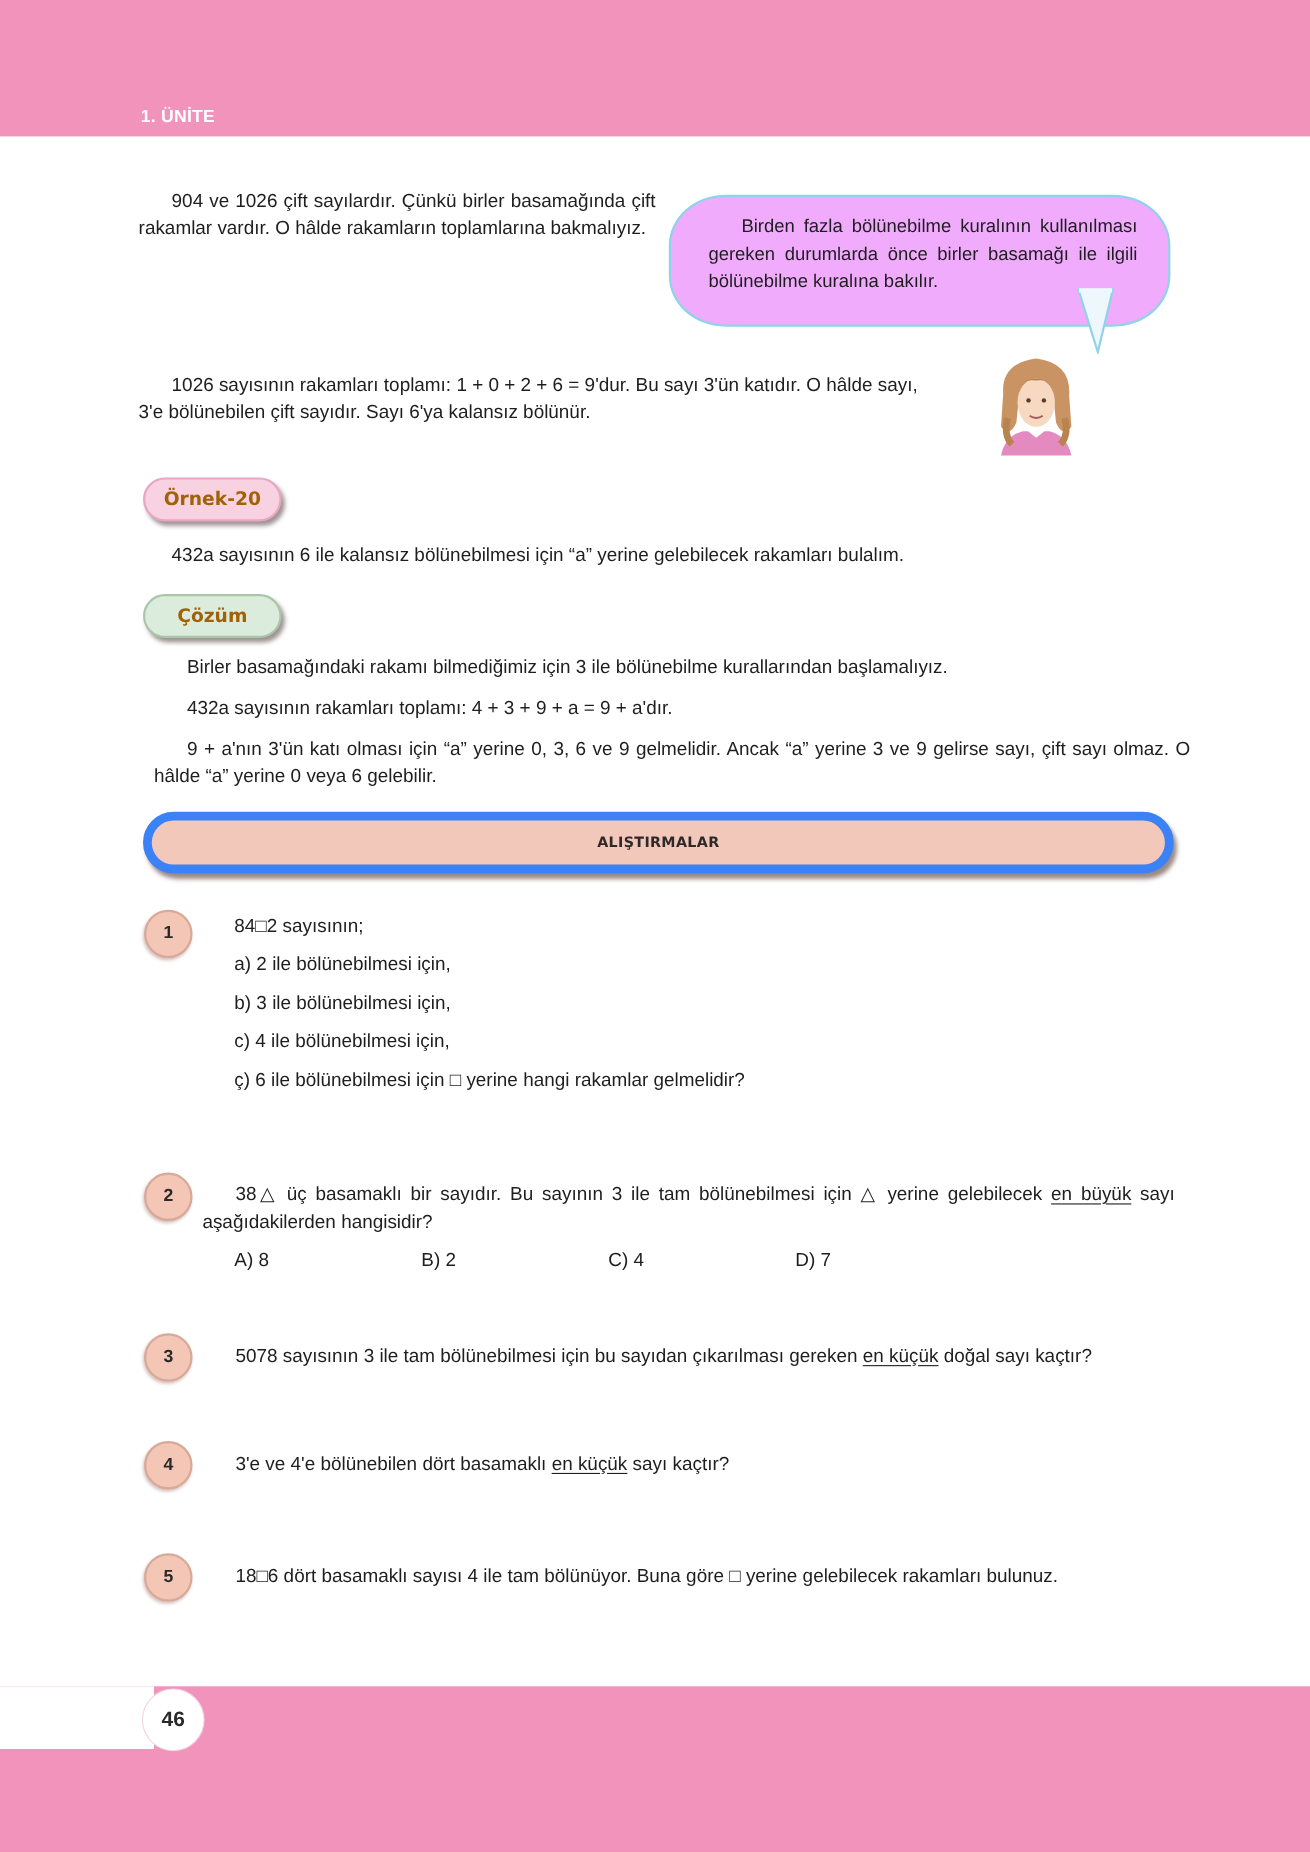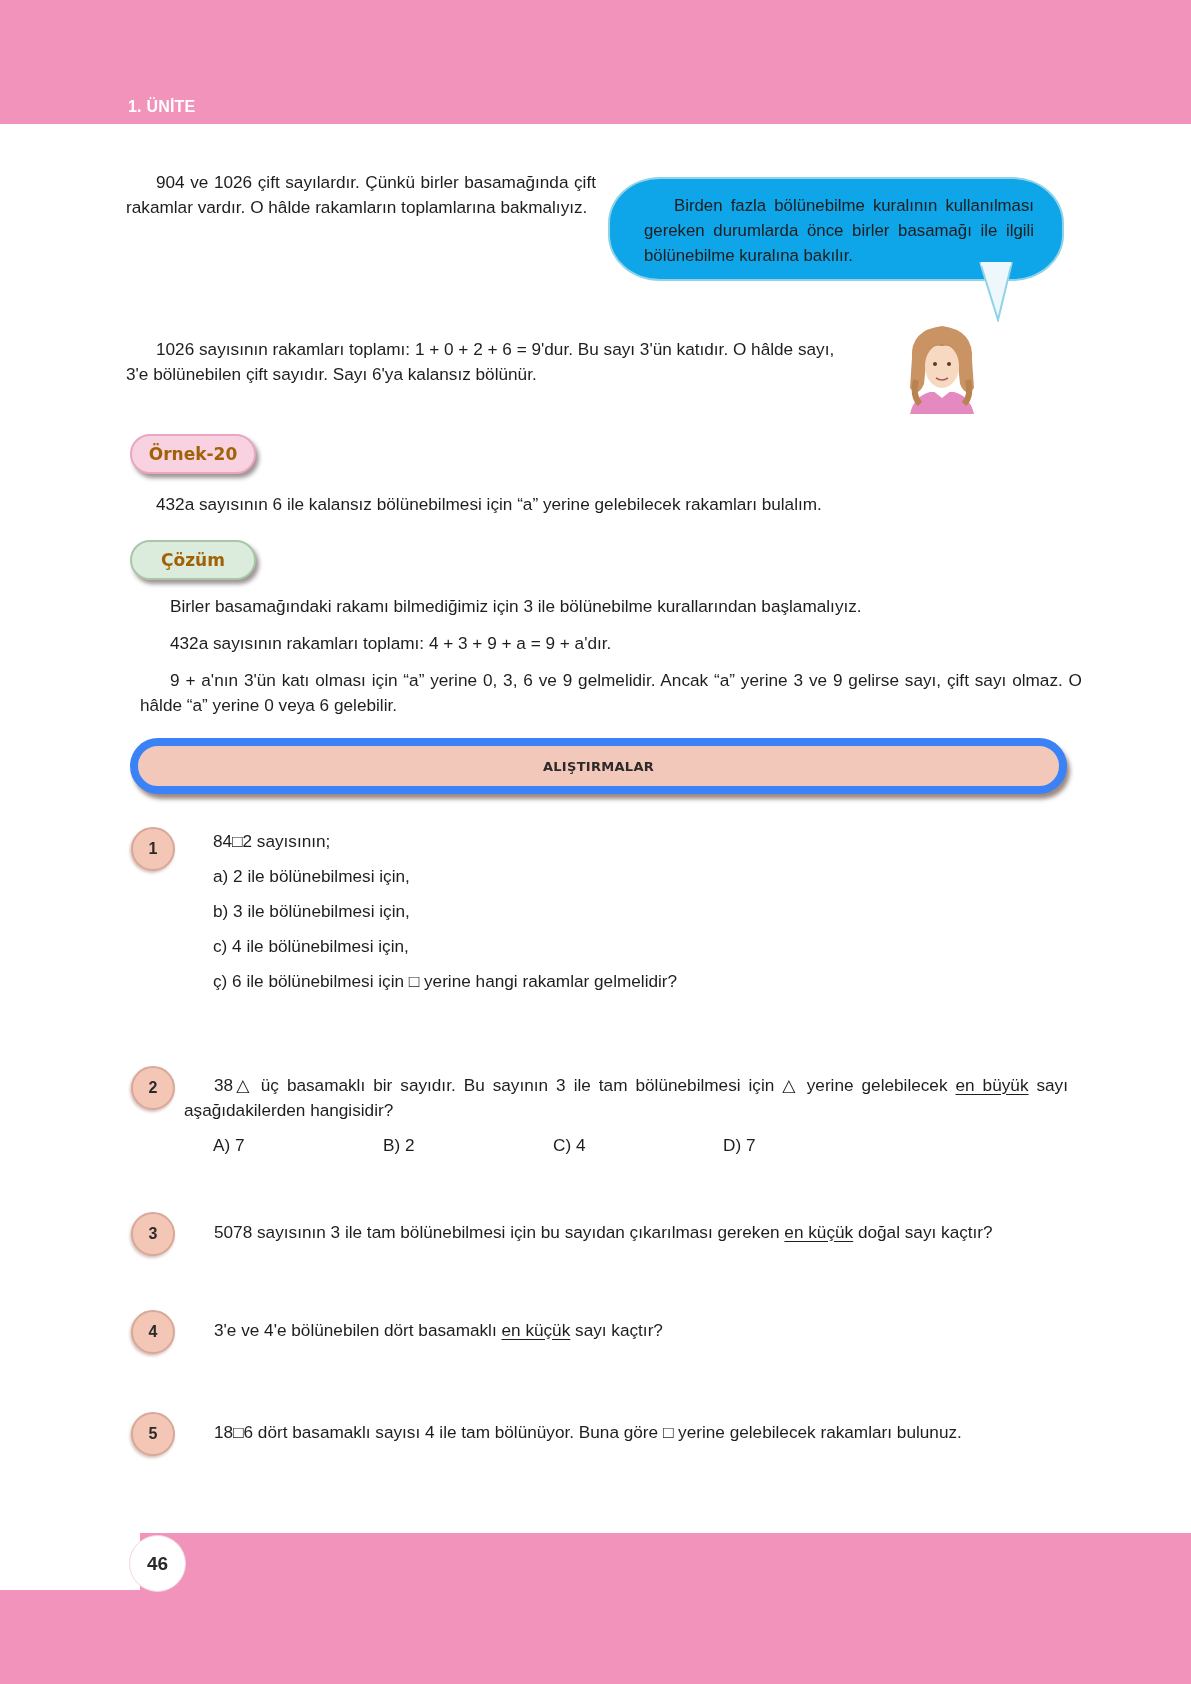--- a/index.html
+++ b/index.html
@@ -13,21 +13,21 @@
   .bottom-band .white-notch { position: absolute; left: 0; top: 0; width: 140px; height: 57px; background: #ffffff; }
   .page-number { position: absolute; left: 129px; top: 1535px; width: 57px; height: 57px; border-radius: 50%; background: #ffffff; border: 1px solid #f1d6e0; display: flex; align-items: center; justify-content: center; font-weight: bold; font-size: 19px; color: #2a2a2a; }
 
   p.body { font-size: 17.2px; line-height: 25px; text-align: justify; }
   p.body.indent { text-indent: 30px; }
 
   .intro-left { position: absolute; left: 126px; top: 170px; width: 470px; }
   .intro-left p { margin-bottom: 12px; }
   .intro-wide { position: absolute; left: 126px; top: 337px; width: 720px; }
 
-  .bubble { position: absolute; left: 608px; top: 177px; width: 456px; height: 104px; border: 2px solid #8fd3e8; border-radius: 52px / 46px; background: #0ea5e9; padding: 14px 28px 0 34px; }
+  .bubble { position: absolute; left: 608px; top: 177px; width: 456px; height: 120px; border: 2px solid #8fd3e8; border-radius: 52px / 46px; background: #f0abfc; padding: 14px 28px 0 34px; }
   .bubble p { font-size: 16.8px; line-height: 25px; text-align: justify; text-indent: 30px; }
   .bubble-tail { position: absolute; left: 978px; top: 262px; width: 40px; height: 60px; }
 
   .girl { position: absolute; left: 900px; top: 318px; width: 84px; height: 104px; }
 
   .tag { position: absolute; height: 40px; border-radius: 20px; display: flex; align-items: center; justify-content: center; font-family: "DejaVu Sans", sans-serif; font-weight: bold; font-size: 17px; color: #a16207; box-shadow: 3px 4px 4px rgba(80,60,60,0.55); }
   .tag-ornek { left: 130px; top: 434px; width: 126px; background: #f8d2e1; border: 2px solid #e9a6c2; }
   .tag-cozum { left: 130px; top: 540px; width: 126px; background: #dcecdc; border: 2px solid #a9c6a9; }
 
   .ornek-text { position: absolute; left: 126px; top: 492px; width: 960px; }
@@ -117,21 +117,21 @@
   <p>b) 3 ile bölünebilmesi için,</p>
   <p>c) 4 ile bölünebilmesi için,</p>
   <p>ç) 6 ile bölünebilmesi için □ yerine hangi rakamlar gelmelidir?</p>
 </div>
 
 <div class="ex-circle ex2-circle">2</div>
 <div class="ex2">
   <p><span>38△ üç basamaklı bir sayıdır. Bu sayının 3 ile tam bölünebilmesi için △ yerine gelebilecek </span><span class="ul">en büyük</span><span> sayı aşağıdakilerden hangisidir?</span></p>
 </div>
 <div class="ex2-options">
-  <span style="left:0">A) 7</span>
+  <span style="left:0">A) 8</span>
   <span style="left:170px">B) 2</span>
   <span style="left:340px">C) 4</span>
   <span style="left:510px">D) 7</span>
 </div>
 
 <div class="ex-circle ex3-circle">3</div>
 <div class="ex3">
   <p><span>5078 sayısının 3 ile tam bölünebilmesi için bu sayıdan çıkarılması gereken </span><span class="ul">en küçük</span><span> doğal sayı kaçtır?</span></p>
 </div>
 

